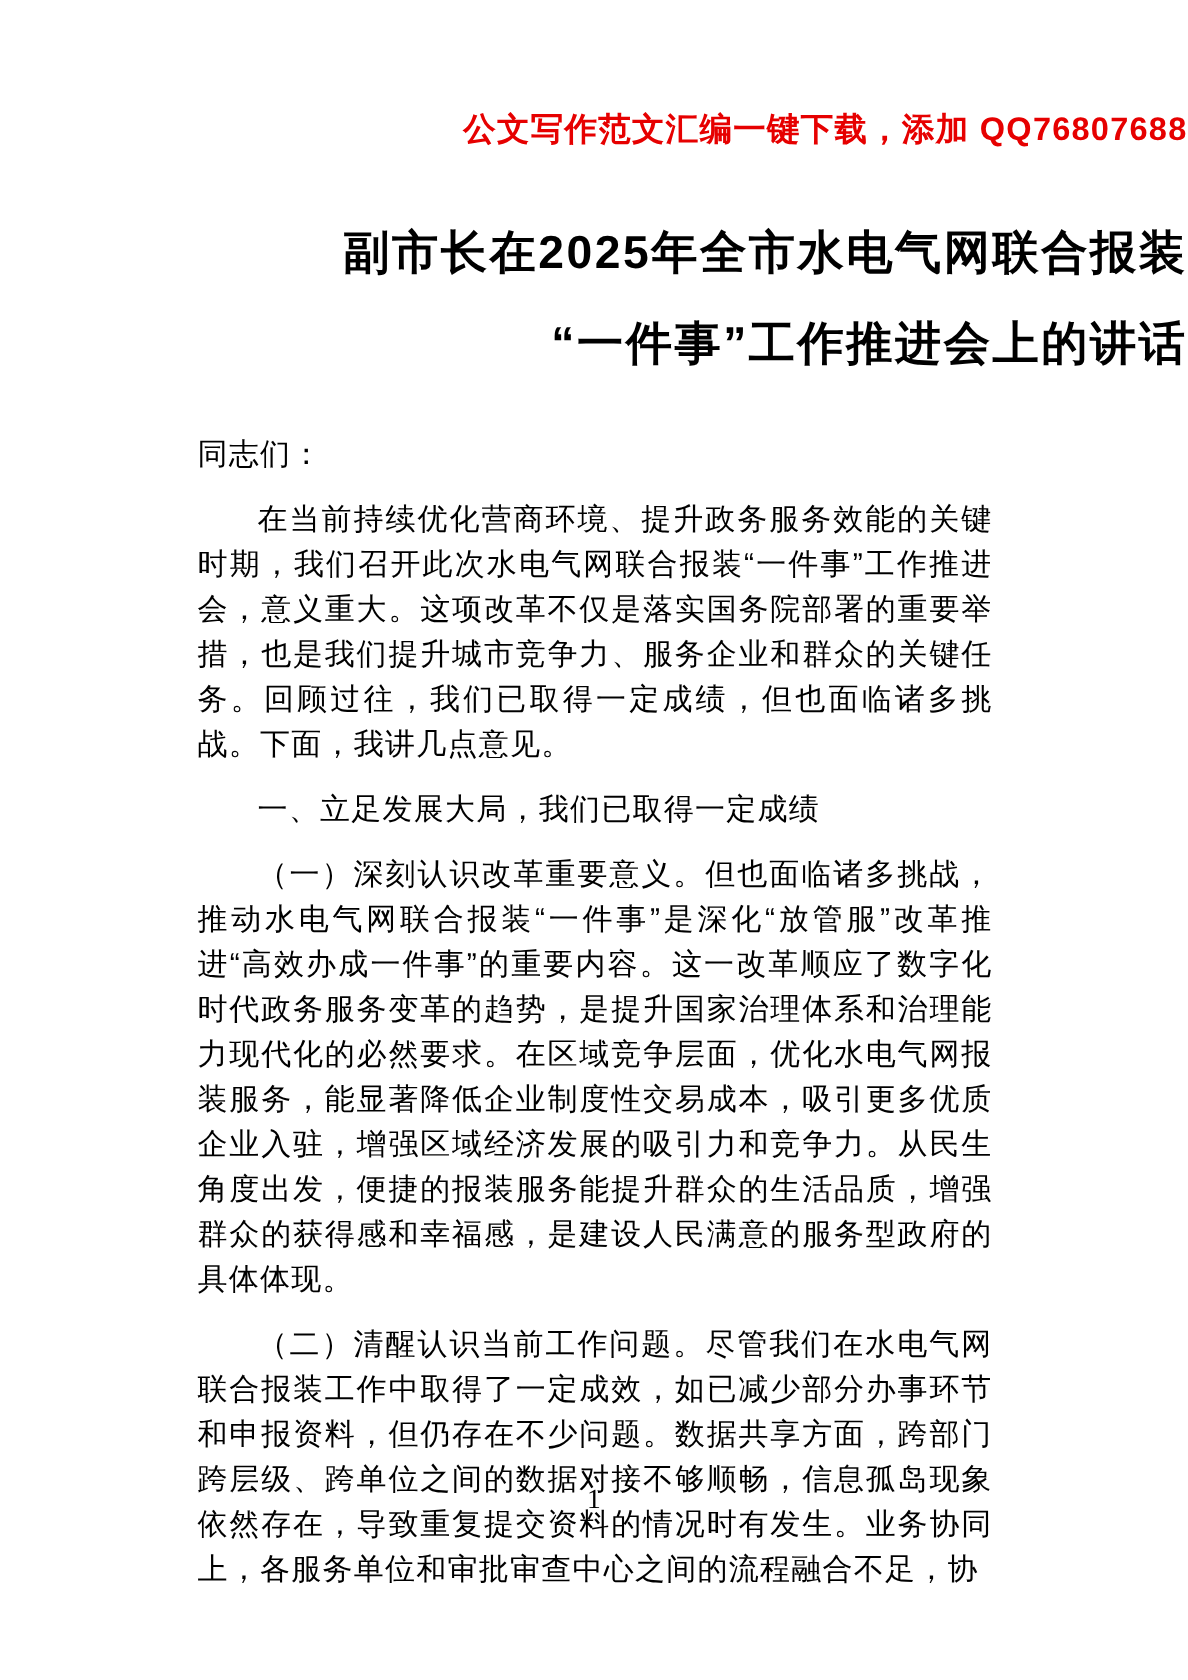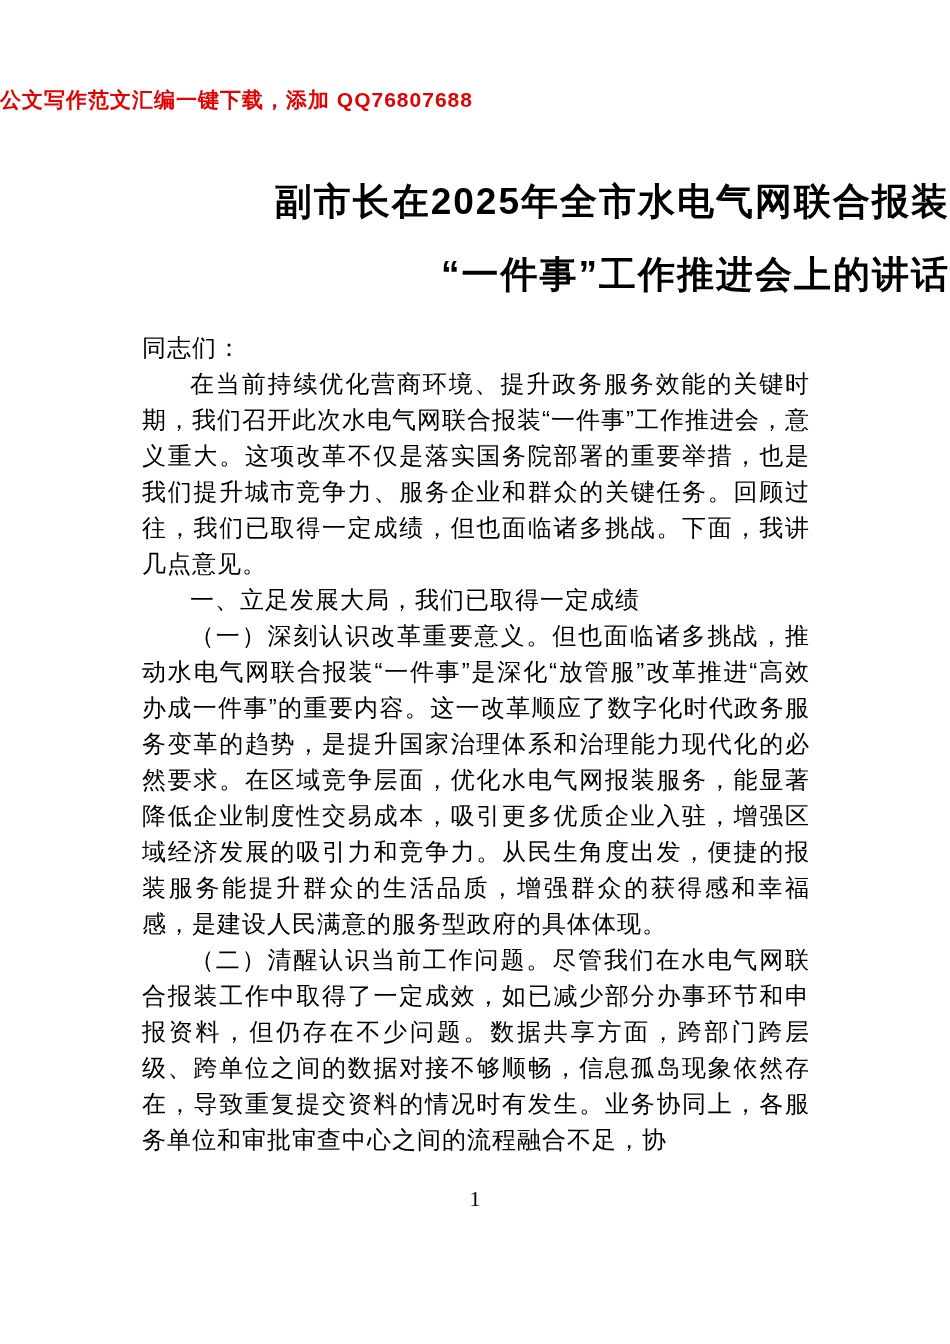--- a/index.html
+++ b/index.html
@@ -15,23 +15,23 @@
     background: #ffffff;
     color: #000000;
     font-family: "Liberation Sans", sans-serif;
     overflow: hidden;
   }
   .promo-banner {
     position: absolute;
     top: 86px;
     left: 0;
     width: 100%;
-    text-align: left;
+    text-align: right;
     color: var(--promo-red, #e60000);
-    font-size: 21px;
+    font-size: 26px;
     font-weight: 600;
     letter-spacing: 1px;
   }
   .doc-title {
     position: absolute;
     top: 165px;
     left: 0;
     width: 100%;
     text-align: right;
     font-size: 37px;
@@ -44,21 +44,21 @@
     top: 330px;
     left: 142px;
     width: 668px;
     font-size: 24px;
     line-height: 36px;
     text-align: justify;
     text-justify: inter-ideograph;
     letter-spacing: 1px;
   }
   .doc-body p {
-    margin: 0;
+    margin: 16px;
     padding: 0;
   }
   .doc-body p.indent {
     text-indent: 2em;
   }
   .page-footer {
     position: absolute;
     top: 1186px;
     left: 0;
     width: 100%;

